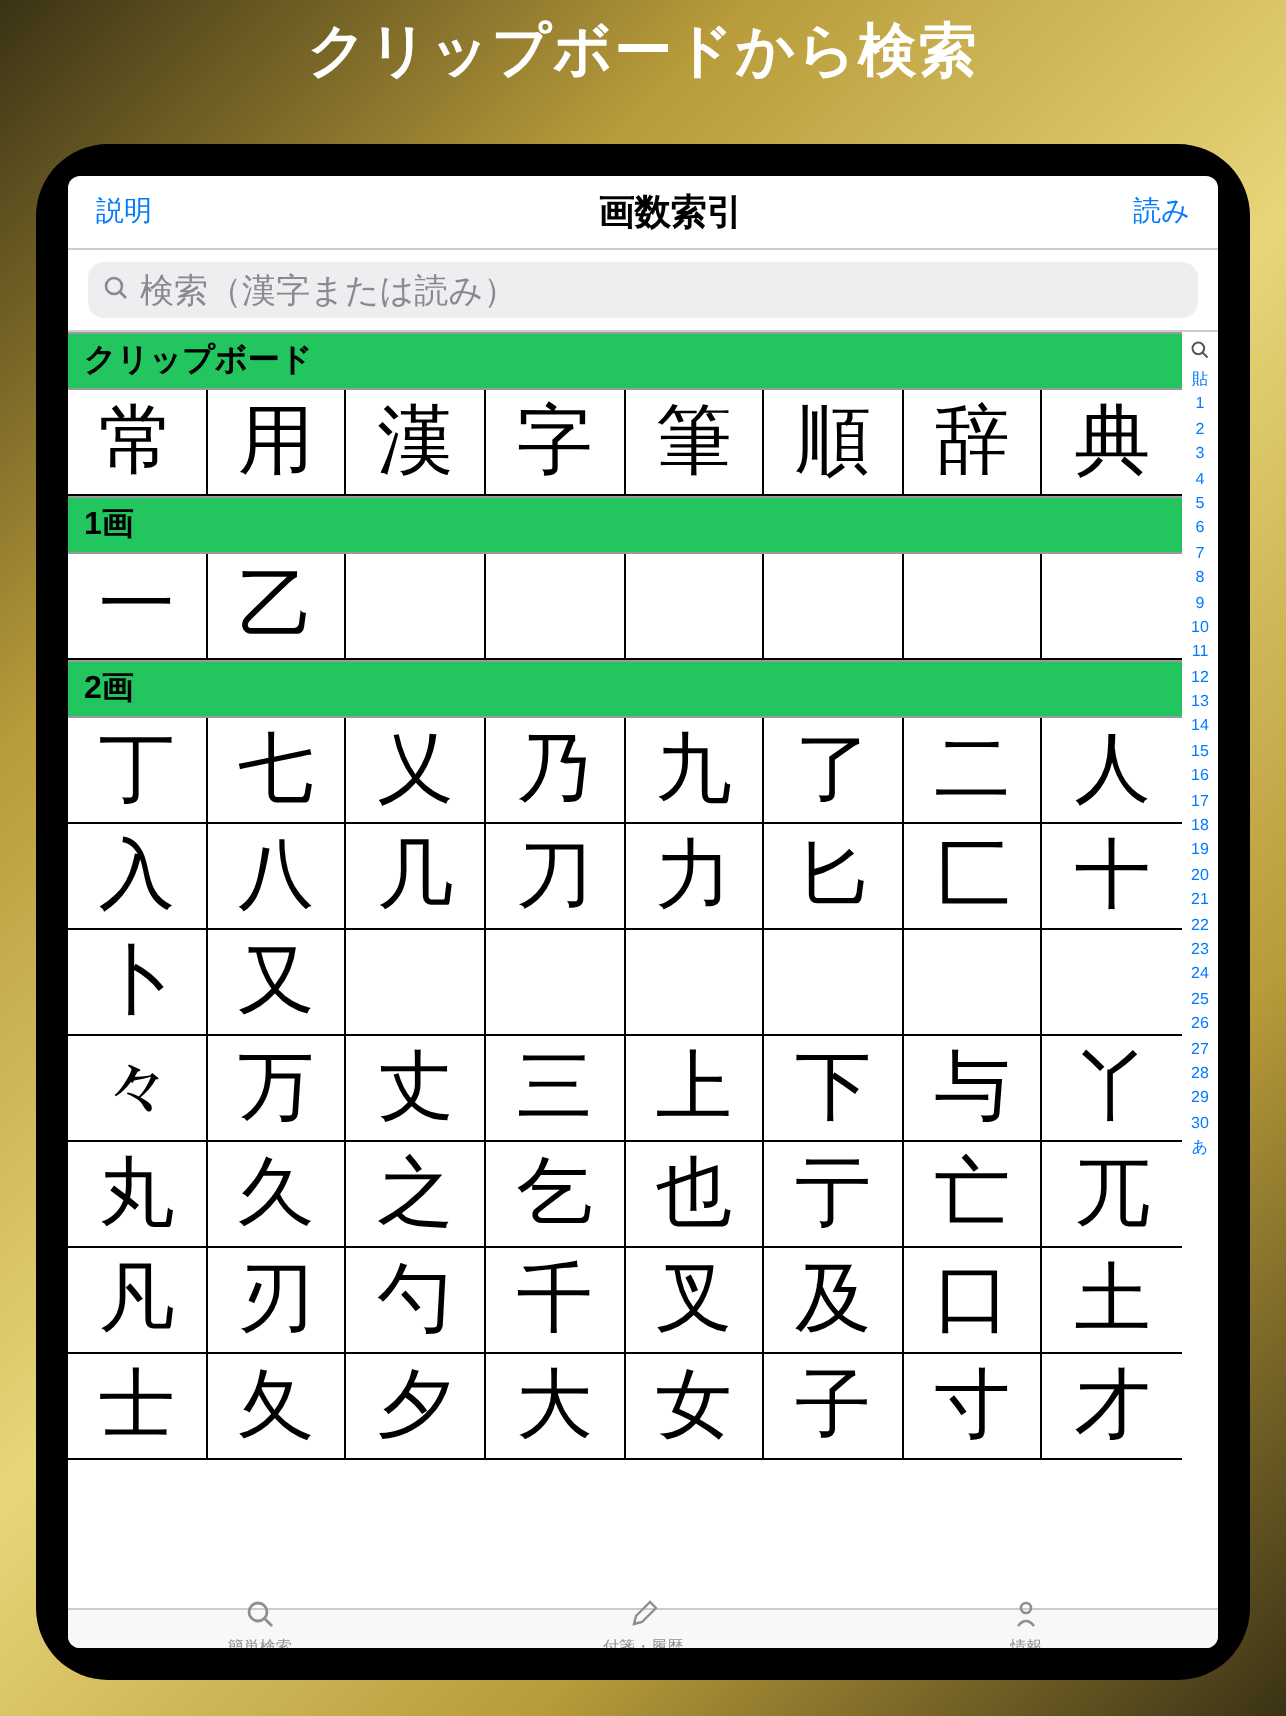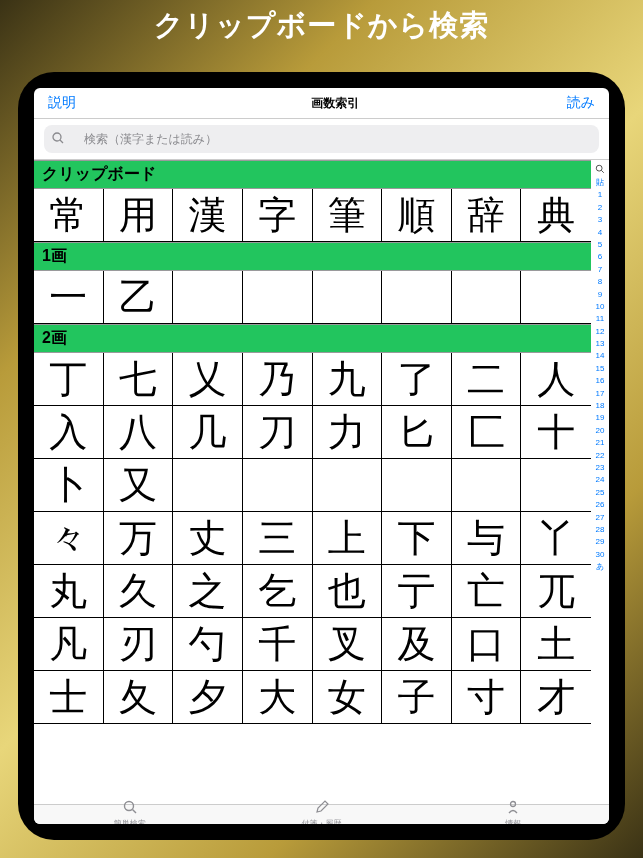--- a/index.html
+++ b/index.html
@@ -56,40 +56,40 @@
     border-bottom: 1px solid #ccc;
   }
   .nav-left, .nav-right {
     color: #007aff;
     font-size: 14px;
     font-weight: 500;
   }
   .nav-title {
     flex: 1;
     text-align: center;
-    font-size: 12px;
+    font-size: 18px;
     font-weight: 600;
     color: #000;
     padding-left: 28px;
   }
   .search-row {
     padding: 6px 10px;
     border-bottom: 1px solid #ccc;
     background:#fff;
   }
   .search-field {
     background: #eeeef0;
     border-radius: 8px;
     height: 28px;
     display: flex;
     align-items: center;
     padding: 0 8px;
     color: #8a8a8e;
-    font-size: 12px;
-    gap: 20px;
+    font-size: 17px;
+    gap: 6px;
   }
   .content {
     flex: 1;
     overflow: hidden;
     display: flex;
   }
   .list {
     flex: 1;
     overflow: hidden;
   }

